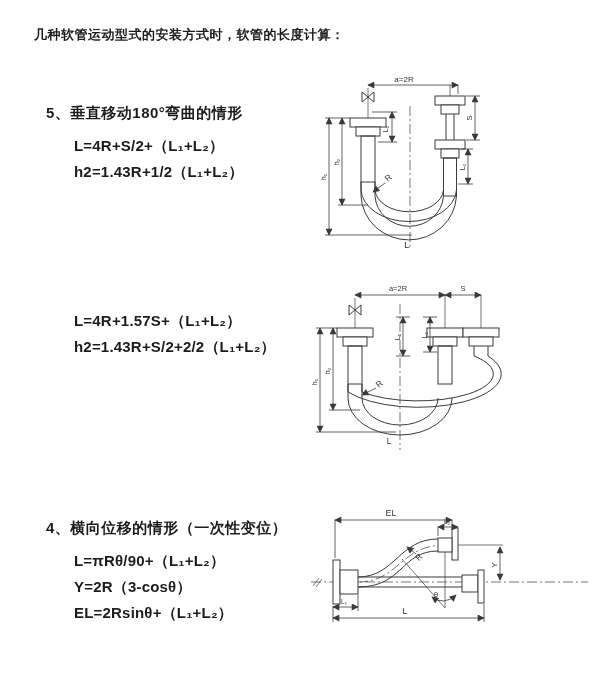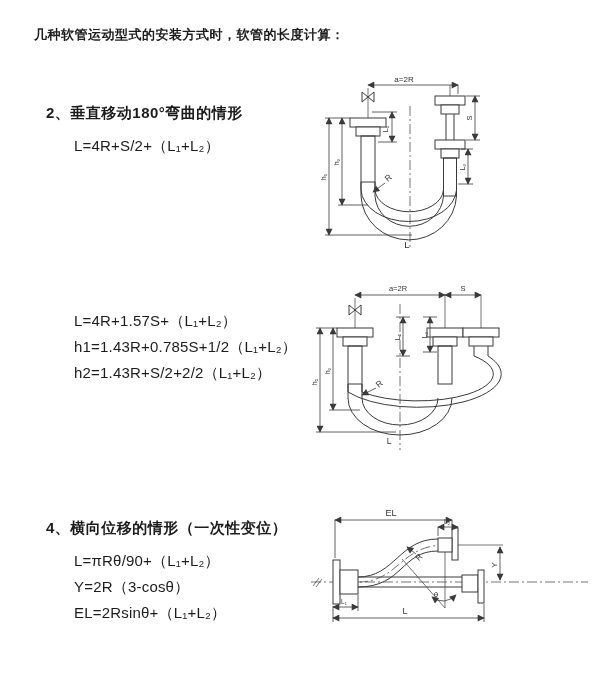--- a/index.html
+++ b/index.html
@@ -3,21 +3,21 @@
 <meta charset="utf-8">
 <style>
   html,body{margin:0;padding:0;}
   body{
     width:600px;height:675px;background:#ffffff;position:relative;
     font-family:"Liberation Sans", sans-serif;color:#1c1c1c;overflow:hidden;
   }
   .abs{position:absolute;}
   .title{left:34px;top:26px;font-size:13px;font-weight:600;letter-spacing:0.5px;}
   .sec-heading{font-size:15px;font-weight:600;letter-spacing:0.5px;}
-  .formulas{margin:10px 0 0 28px;}
+  .formulas{margin:10px 0 0 28px;font-weight:bold;}
   .formula{font-size:15px;line-height:26px;letter-spacing:0.2px;white-space:nowrap;}
   #sec1{left:46px;top:104px;}
   #sec2{left:46px;top:298px;}
   #sec3{left:46px;top:519px;}
   #dia1{left:312px;top:72px;}
   #dia2{left:308px;top:282px;}
   #dia3{left:303px;top:500px;text-align:right;}
   svg{display:block;}
   svg text{fill:#333;stroke:none;font-family:"Liberation Sans",sans-serif;}
   .ln{stroke:#3a3a3a;stroke-width:1;fill:none;}
@@ -25,23 +25,24 @@
   .dim{stroke:#3a3a3a;stroke-width:0.8;fill:none;}
   .cl{stroke:#3a3a3a;stroke-width:0.7;fill:none;stroke-dasharray:10 3 2 3;}
   .wh{fill:#ffffff;}
 </style>
 </head>
 <body>
 
 <div class="abs title">几种软管运动型式的安装方式时，软管的长度计算：</div>
 
 <div class="abs" id="sec1">
-  <div class="sec-heading">2、垂直移动180°弯曲的情形</div>
+  <div class="sec-heading">5、垂直移动180°弯曲的情形</div>
   <div class="formulas">
     <div class="formula">L=4R+S/2+（L₁+L₂）</div>
+    <div class="formula">h2=1.43R+1/2（L₁+L₂）</div>
   </div>
 </div>
 
 <div class="abs" id="dia1">
 <svg width="280" height="190" viewBox="0 0 280 190">
   <defs>
     <marker id="m1" viewBox="0 0 10 10" refX="9" refY="5" markerWidth="9" markerHeight="7" orient="auto-start-reverse" markerUnits="userSpaceOnUse">
           <path d="M0 0 L10 5 L0 10 z" fill="#3a3a3a"></path>
         </marker>
     <pattern id="x1" width="4" height="4" patternUnits="userSpaceOnUse">
@@ -98,21 +99,20 @@
     <text x="27" y="90" font-size="7" text-anchor="middle" transform="rotate(-90 27 90)">h₂</text>
     <text x="78" y="108" font-size="8.5" text-anchor="middle" transform="rotate(-40 78 108)">R</text>
     <text x="95" y="176" font-size="9.5" text-anchor="middle">L</text>
   </g>
 </svg>
 </div>
 
 <div class="abs" id="sec2">
   <div class="formulas">
     <div class="formula">L=4R+1.57S+（L₁+L₂）</div>
-    <div class="formula">h1=1.43R+0.785S+1/2（L₁+L₂）</div>
     <div class="formula">h2=1.43R+S/2+2/2（L₁+L₂）</div>
   </div>
 </div>
 
 <div class="abs" id="dia2">
 <svg width="290" height="175" viewBox="0 0 290 175">
   <defs>
     <marker id="m2" viewBox="0 0 10 10" refX="9" refY="5" markerWidth="9" markerHeight="7" orient="auto-start-reverse" markerUnits="userSpaceOnUse">
           <path d="M0 0 L10 5 L0 10 z" fill="#3a3a3a"></path>
         </marker>

